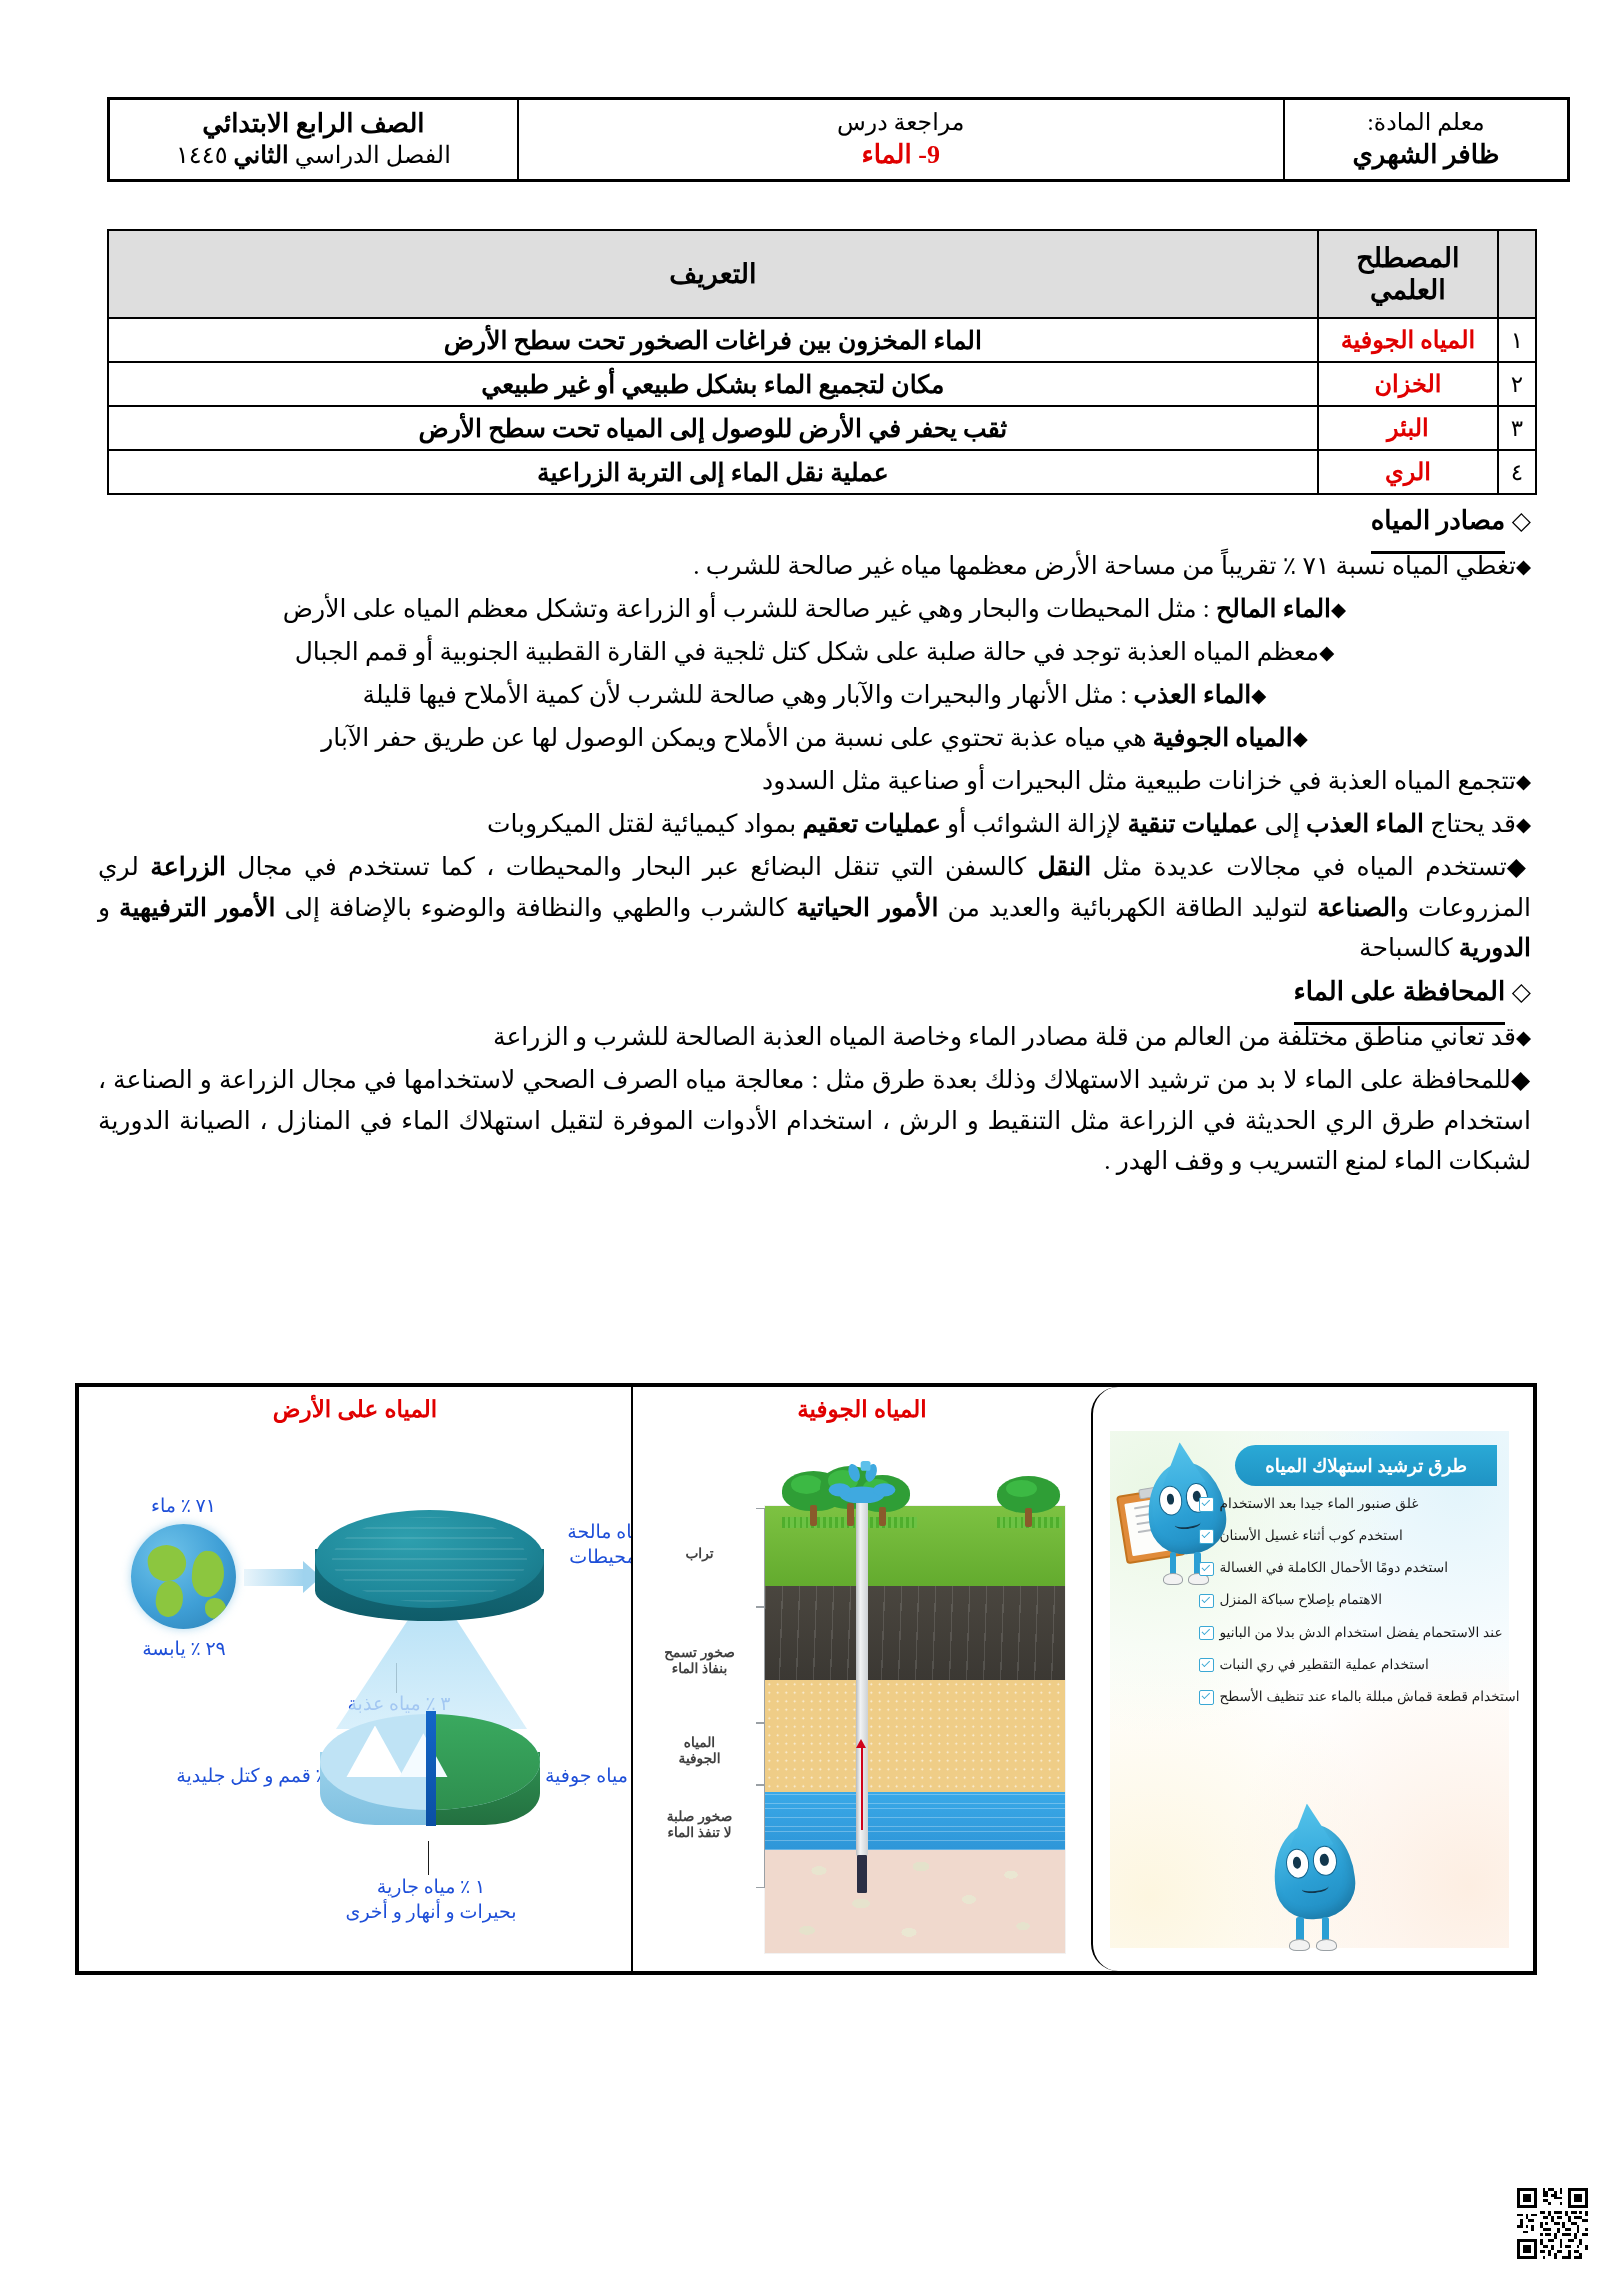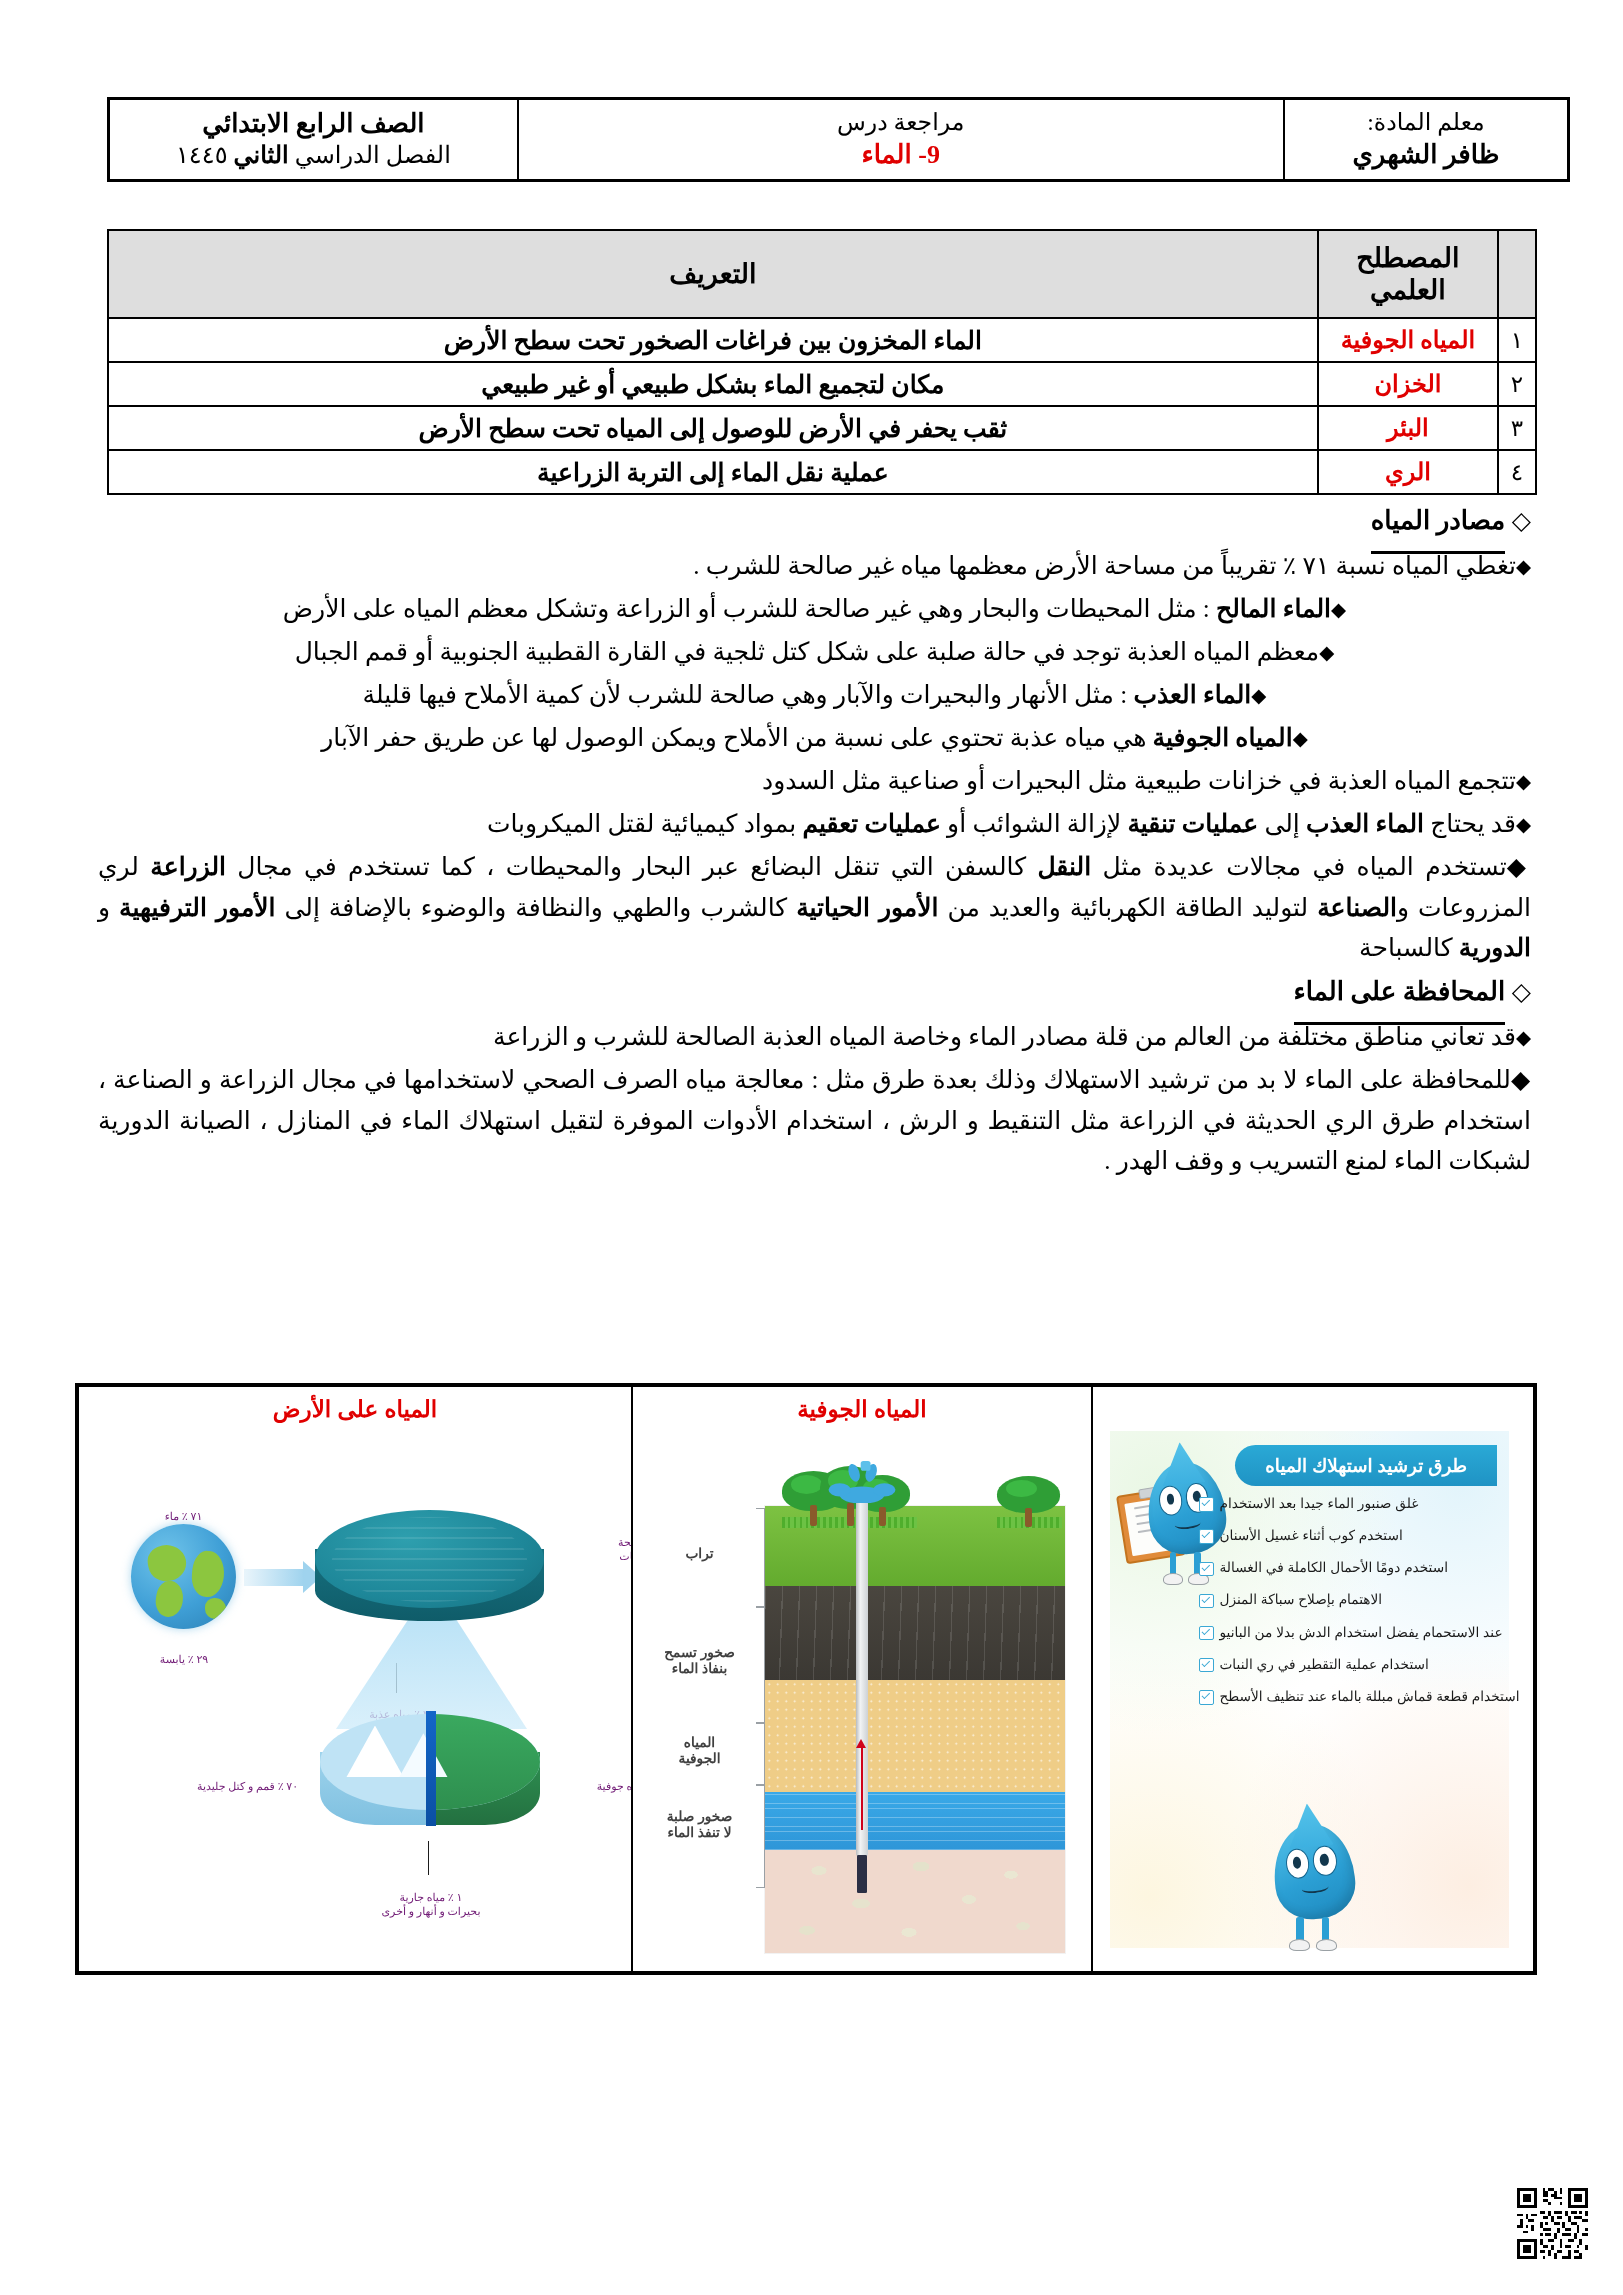--- a/index.html
+++ b/index.html
@@ -84,21 +84,21 @@
   
   .panels{
     position:absolute;left:75px;top:1383px;
     width:1462px;height:592px;
     border:4.6px solid #000;
     box-sizing:border-box;
     display:flex;
     background:#fff;
   }
   .panel{position:relative;overflow:hidden;background:#fff;}
-  .panel.p-left{width:440px;border-left:2.6px solid #000;}
+  .panel.p-left{width:440px;border-left:2.6px solid #000;border-radius:27px;}
   .panel.p-mid{width:458px;border-left:2.6px solid #000;}
   .panel.p-right{flex:1;}
   .panel-title{
     position:absolute;top:9.2px;left:0;right:0;
     text-align:center;
     font-size:23px;font-weight:bold;color:#e00000;
     font-family:"Liberation Sans",sans-serif;
     z-index:5;
   }
 
@@ -264,21 +264,21 @@
     position:absolute;right:3.9px;width:115px;text-align:center;
     font-family:"Liberation Sans",sans-serif;font-weight:bold;
     font-size:13.7px;line-height:1.18;color:#404040;
   }
   .gw-brace{
     position:absolute;left:119px;width:8.5px;border:1.3px solid #9aa0a5;border-left:none;
   }
 
   
   .we{position:absolute;left:0;right:0;top:39px;bottom:3.9px;font-family:"Liberation Serif",serif;}
-  .we-txt{position:absolute;font-size:11px;color:#701a75;white-space:nowrap;line-height:1.3;text-align:center;margin-top:15px;}
+  .we-txt{position:absolute;font-size:19px;color:#1d4ed8;white-space:nowrap;line-height:1.3;text-align:center;}
   .globe{
     position:absolute;left:52px;top:98px;width:105px;height:105px;border-radius:50%;
     background:radial-gradient(circle at 34% 30%,#6fc3ea 0%,#3f9fd6 55%,#2a7fb4 100%);
     box-shadow:0 0 9.2px rgba(140,200,230,.7);overflow:hidden;
   }
   .globe .land{position:absolute;background:#8cc63f;border-radius:45% 55% 50% 50%;}
   .globe .l1{left:16%;top:20%;width:36%;height:34%;transform:rotate(-12deg);}
   .globe .l2{left:24%;top:54%;width:26%;height:34%;transform:rotate(10deg);}
   .globe .l3{left:58%;top:26%;width:30%;height:44%;transform:rotate(6deg);}
   .globe .l4{left:70%;top:70%;width:20%;height:20%;}

